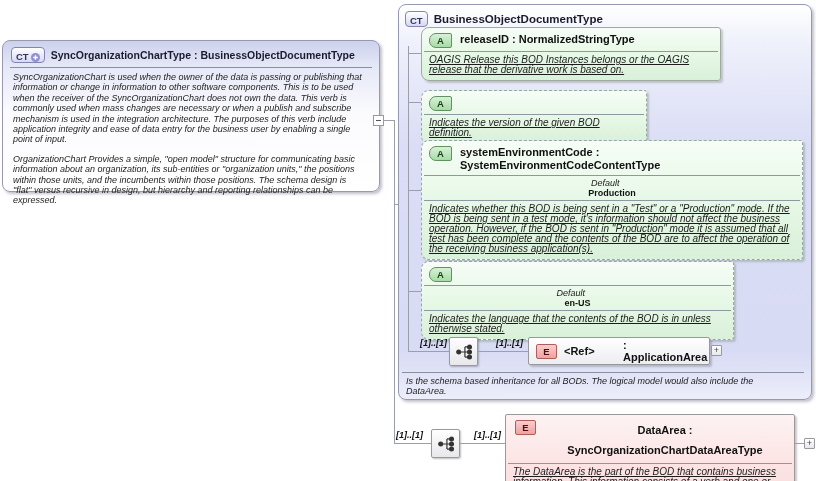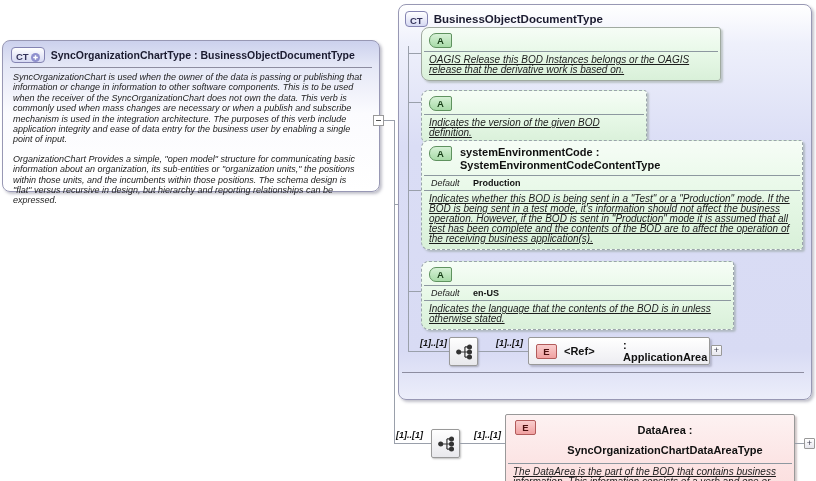--- a/index.html
+++ b/index.html
@@ -37,21 +37,21 @@
   .a-badge{flex:0 0 auto;width:21px;height:13px;margin-top:0;
            border:1px solid #5f925f;border-radius:7px 2px 2px 7px;
            background:linear-gradient(180deg,#d6f1d6,#a8dba8);
            color:#163d16;font-size:9.5px;font-weight:bold;
            display:flex;align-items:center;justify-content:center;}
   .attr-title{flex:1;font-weight:bold;font-size:11px;line-height:13px;color:#101010;
               overflow-wrap:anywhere;}
   .attr-title.center{text-align:left;}
   .attr-sep{height:1px;background:#8d98a0;margin:0 2px;}
   .default-row{display:flex;align-items:center;padding:2px 7px;font-size:9px;
-               border-bottom:1px solid #8d98a0;margin:0 2px;}
+               border-bottom:1px solid #8d98a0;margin:0 2px;flex-direction:column;}
   .default-label{font-style:italic;width:42px;color:#222;}
   .default-value{font-weight:bold;color:#111;}
   .attr-desc{font-style:italic;font-size:10px;line-height:10px;color:#1c1c1c;
              padding:3px 7px 5px 7px;text-decoration:underline;}
 
   
   .e-badge{flex:0 0 auto;width:19px;height:13px;border:1px solid #b25b5b;border-radius:2px;
            background:linear-gradient(180deg,#f9cdcd,#f0a1a1);
            color:#4b0f0f;font-size:9.5px;font-weight:bold;
            display:flex;align-items:center;justify-content:center;}
@@ -128,20 +128,21 @@
 
   <div class="vline" style="left:408px;top:46px;height:306px;"></div>
   <div class="hline" style="left:408px;top:53px;width:13px;"></div>
   <div class="hline" style="left:408px;top:102px;width:13px;"></div>
   <div class="hline" style="left:408px;top:190px;width:13px;"></div>
   <div class="hline" style="left:408px;top:291px;width:13px;"></div>
 
   <div class="attr" style="left:421px;top:27px;width:298px;">
     <div class="attr-head">
       <span class="a-badge">A</span>
+      <span class="attr-title">releaseID : NormalizedStringType</span>
     </div>
     <div class="attr-sep"></div>
     <div class="attr-desc">OAGIS Release this BOD Instances belongs or the OAGIS release that the derivative work is based on.</div>
   </div>
 
   <div class="attr dashed" style="left:421px;top:90px;width:224px;">
     <div class="attr-head">
       <span class="a-badge">A</span>
     </div>
     <div class="attr-sep"></div>
@@ -190,20 +191,21 @@
   <span class="card" style="left:496px;top:338px;">[1]..[1]</span>
 
   <div class="ref-box">
     <span class="e-badge">E</span>
     <span class="ref-name">&lt;Ref&gt;</span>
     <span class="ref-type">: ApplicationArea</span>
   </div>
   <div class="expand" style="left:711px;top:345px;">+</div>
 
   <div class="footer-sep"></div>
+  <div class="free-text footer-text">Is the schema based inheritance for all BODs. The logical model would also include the DataArea.</div>
 
   <div class="hline" style="left:394px;top:443px;width:37px;"></div>
   <span class="card" style="left:396px;top:430px;">[1]..[1]</span>
   <div class="seq-icon" style="left:431px;top:429px;">
     <svg width="22" height="22" viewBox="0 0 24 24">
       <g stroke="#333" stroke-width="1.3" fill="#333">
         <path d="M8 12h5M13 6.5v11M13 6.5h3M13 12h3M13 17.5h3" fill="none"></path>
         <circle cx="6.2" cy="12" r="2.1"></circle>
         <circle cx="18" cy="6.5" r="2.1"></circle>
         <circle cx="18" cy="12" r="2.1"></circle>

